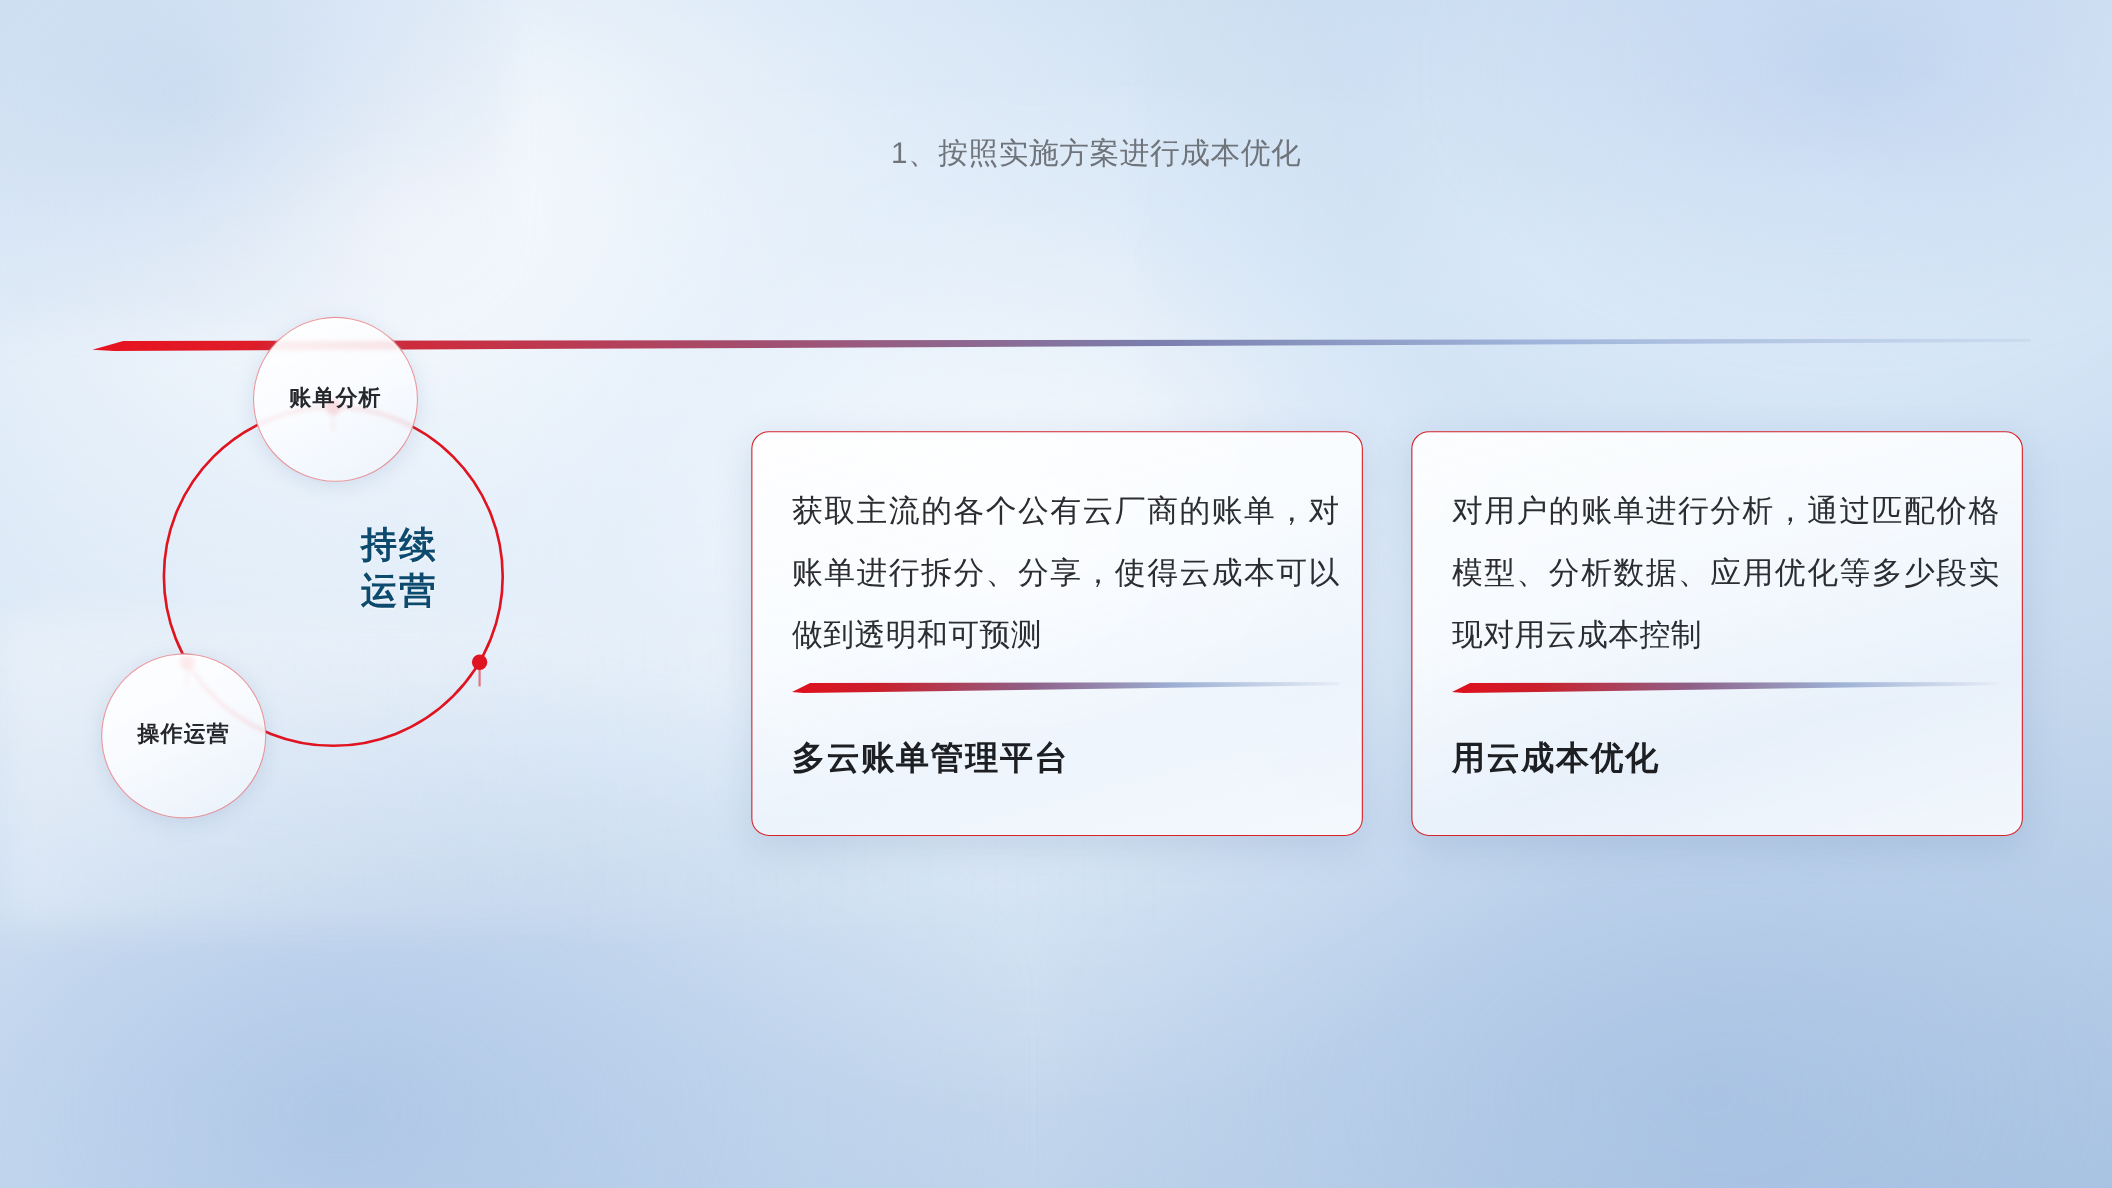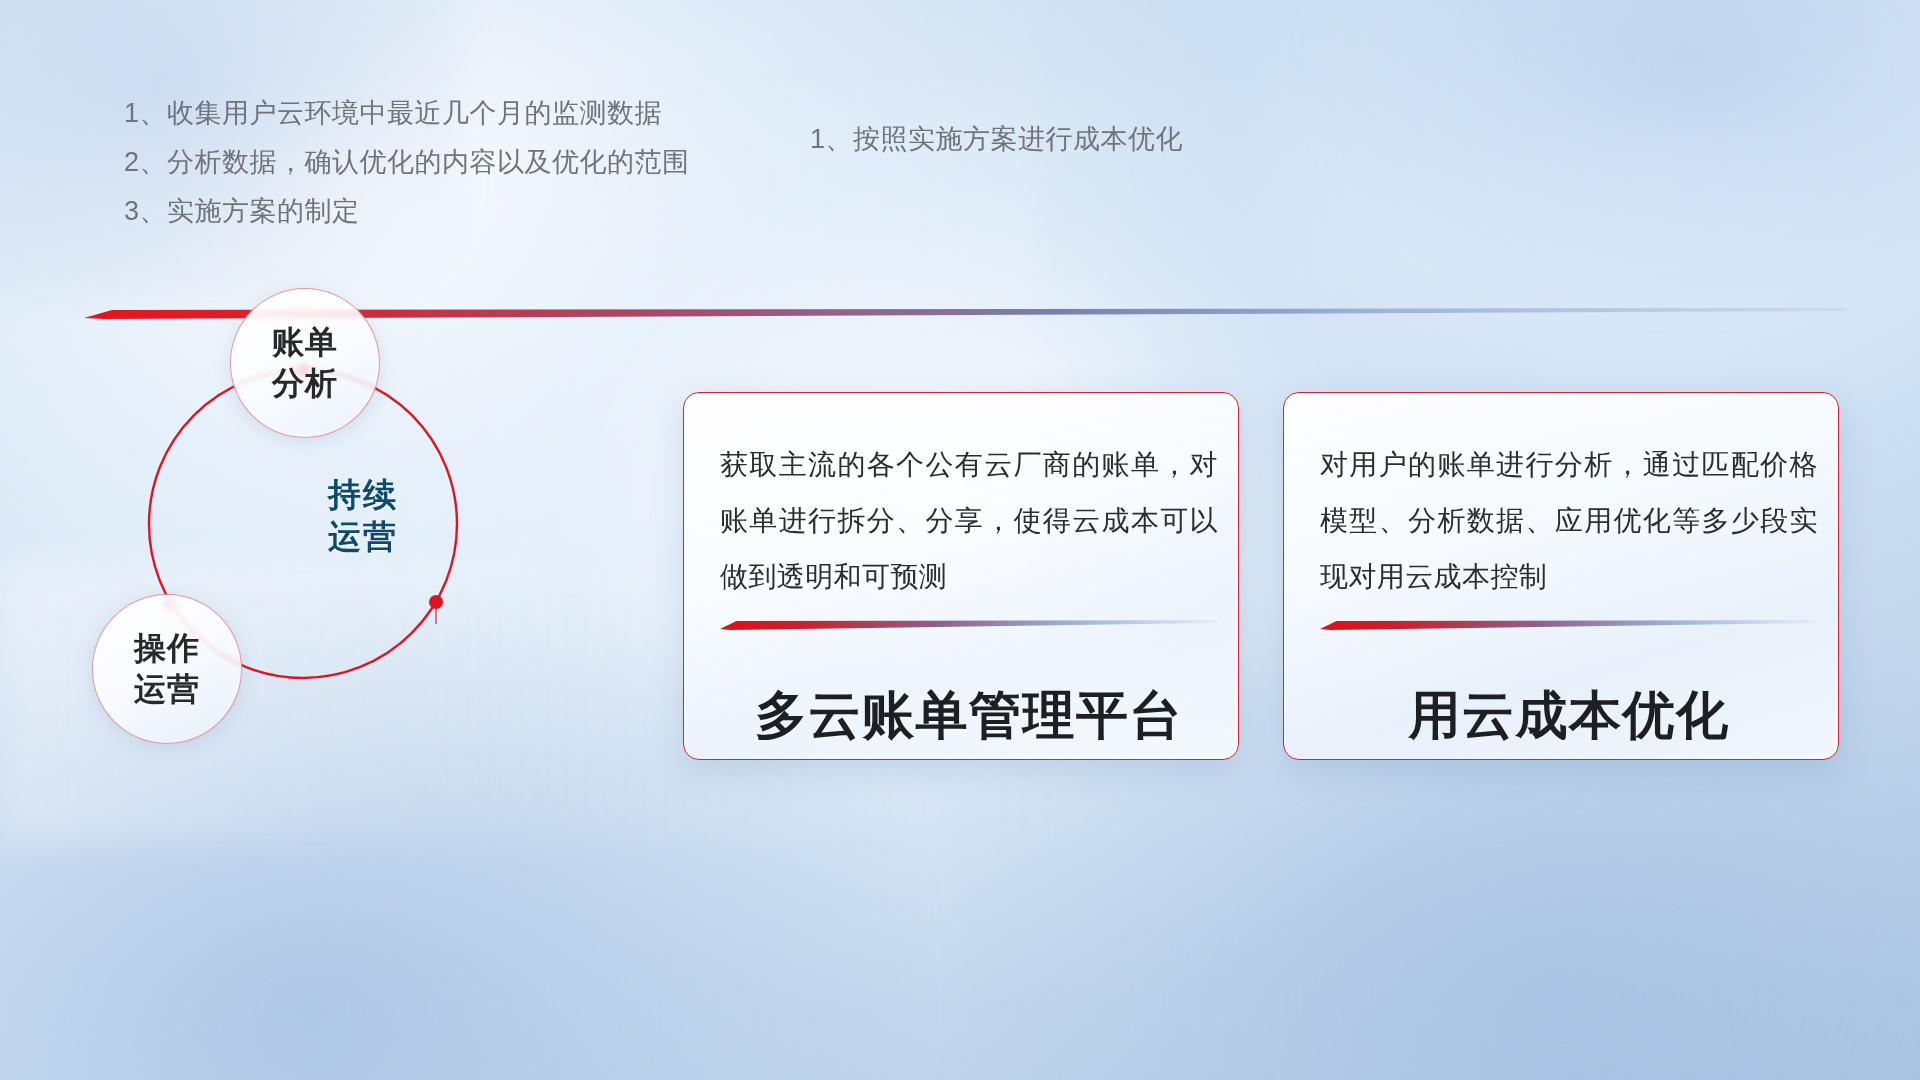--- a/index.html
+++ b/index.html
@@ -117,25 +117,25 @@
   .ring-svg { position: absolute; left: 0; top: 0; }
 
   .node {
     position: absolute;
     border-radius: 50%;
     background:
       linear-gradient(150deg, rgba(255,255,255,0.96) 0%, rgba(252,253,255,0.88) 45%, rgba(236,244,252,0.74) 100%);
     border: 1px solid rgba(214,30,40,0.45);
     box-shadow: 0 4px 18px rgba(110,140,180,0.20), inset 0 1px 2px rgba(255,255,255,0.9);
     display: flex;
-    flex-direction: column;
+    flex-direction: row;
     align-items: center;
     justify-content: center;
     color: #26282c;
-    font-size: 32px;
+    font-size: 20px;
     font-weight: 700;
     line-height: 1.28;
     letter-spacing: 1px;
     text-align: center;
     backdrop-filter: blur(2px);
     font-family: Liberation Serif, serif;
   }
   .node.n-top    { left: 142px; top:   4px; width: 148px; height: 148px; }
   .node.n-left   { left:   4px; top: 310px; width: 148px; height: 148px; }
   .node.n-right  { left: 265px; top: 310px; width: 148px; height: 148px; }
@@ -185,49 +185,43 @@
   }
 
   .card-rule {
     position: relative;
     width: 100%;
     height: 12px;
     margin-top: 4px;
   }
 
   .card-title {
-    margin-top: 56px;
+    margin-top: 42px;
     color: #1d1f22;
-    font-size: 52px;
+    font-size: 30px;
     font-weight: 700;
     letter-spacing: 1.5px;
     line-height: 1.1;
-    text-align: center;
   }
 </style>
 </head>
 <body>
 
 <div id="stage">
 
   <div class="bg-base"></div>
   <div class="bg-glow-a"></div>
   <div class="bg-glow-b"></div>
   <div class="bg-glow-c"></div>
   <div class="bg-tint-tl"></div>
   <div class="bg-tint-tr"></div>
   <div class="bg-tint-bl"></div>
   <div class="bg-tint-br"></div>
   <div class="bg-streak"></div>
 
-  <div class="bullets col-left">
-    <div class="bullet-line">1、收集用户云环境中最近几个月的监测数据</div>
-    <div class="bullet-line">2、分析数据，确认优化的内容以及优化的范围</div>
-    <div class="bullet-line">3、实施方案的制定</div>
-  </div>
 
   <div class="bullets col-right">
     <div class="bullet-line">1、按照实施方案进行成本优化</div>
   </div>
 
   <svg class="top-divider" viewBox="0 0 1762 14" preserveAspectRatio="none">
     <defs>
       <linearGradient id="divGrad" x1="0" y1="0" x2="1" y2="0">
         <stop offset="0" stop-color="#e8121e"></stop>
         <stop offset="0.12" stop-color="#d9232f"></stop>

